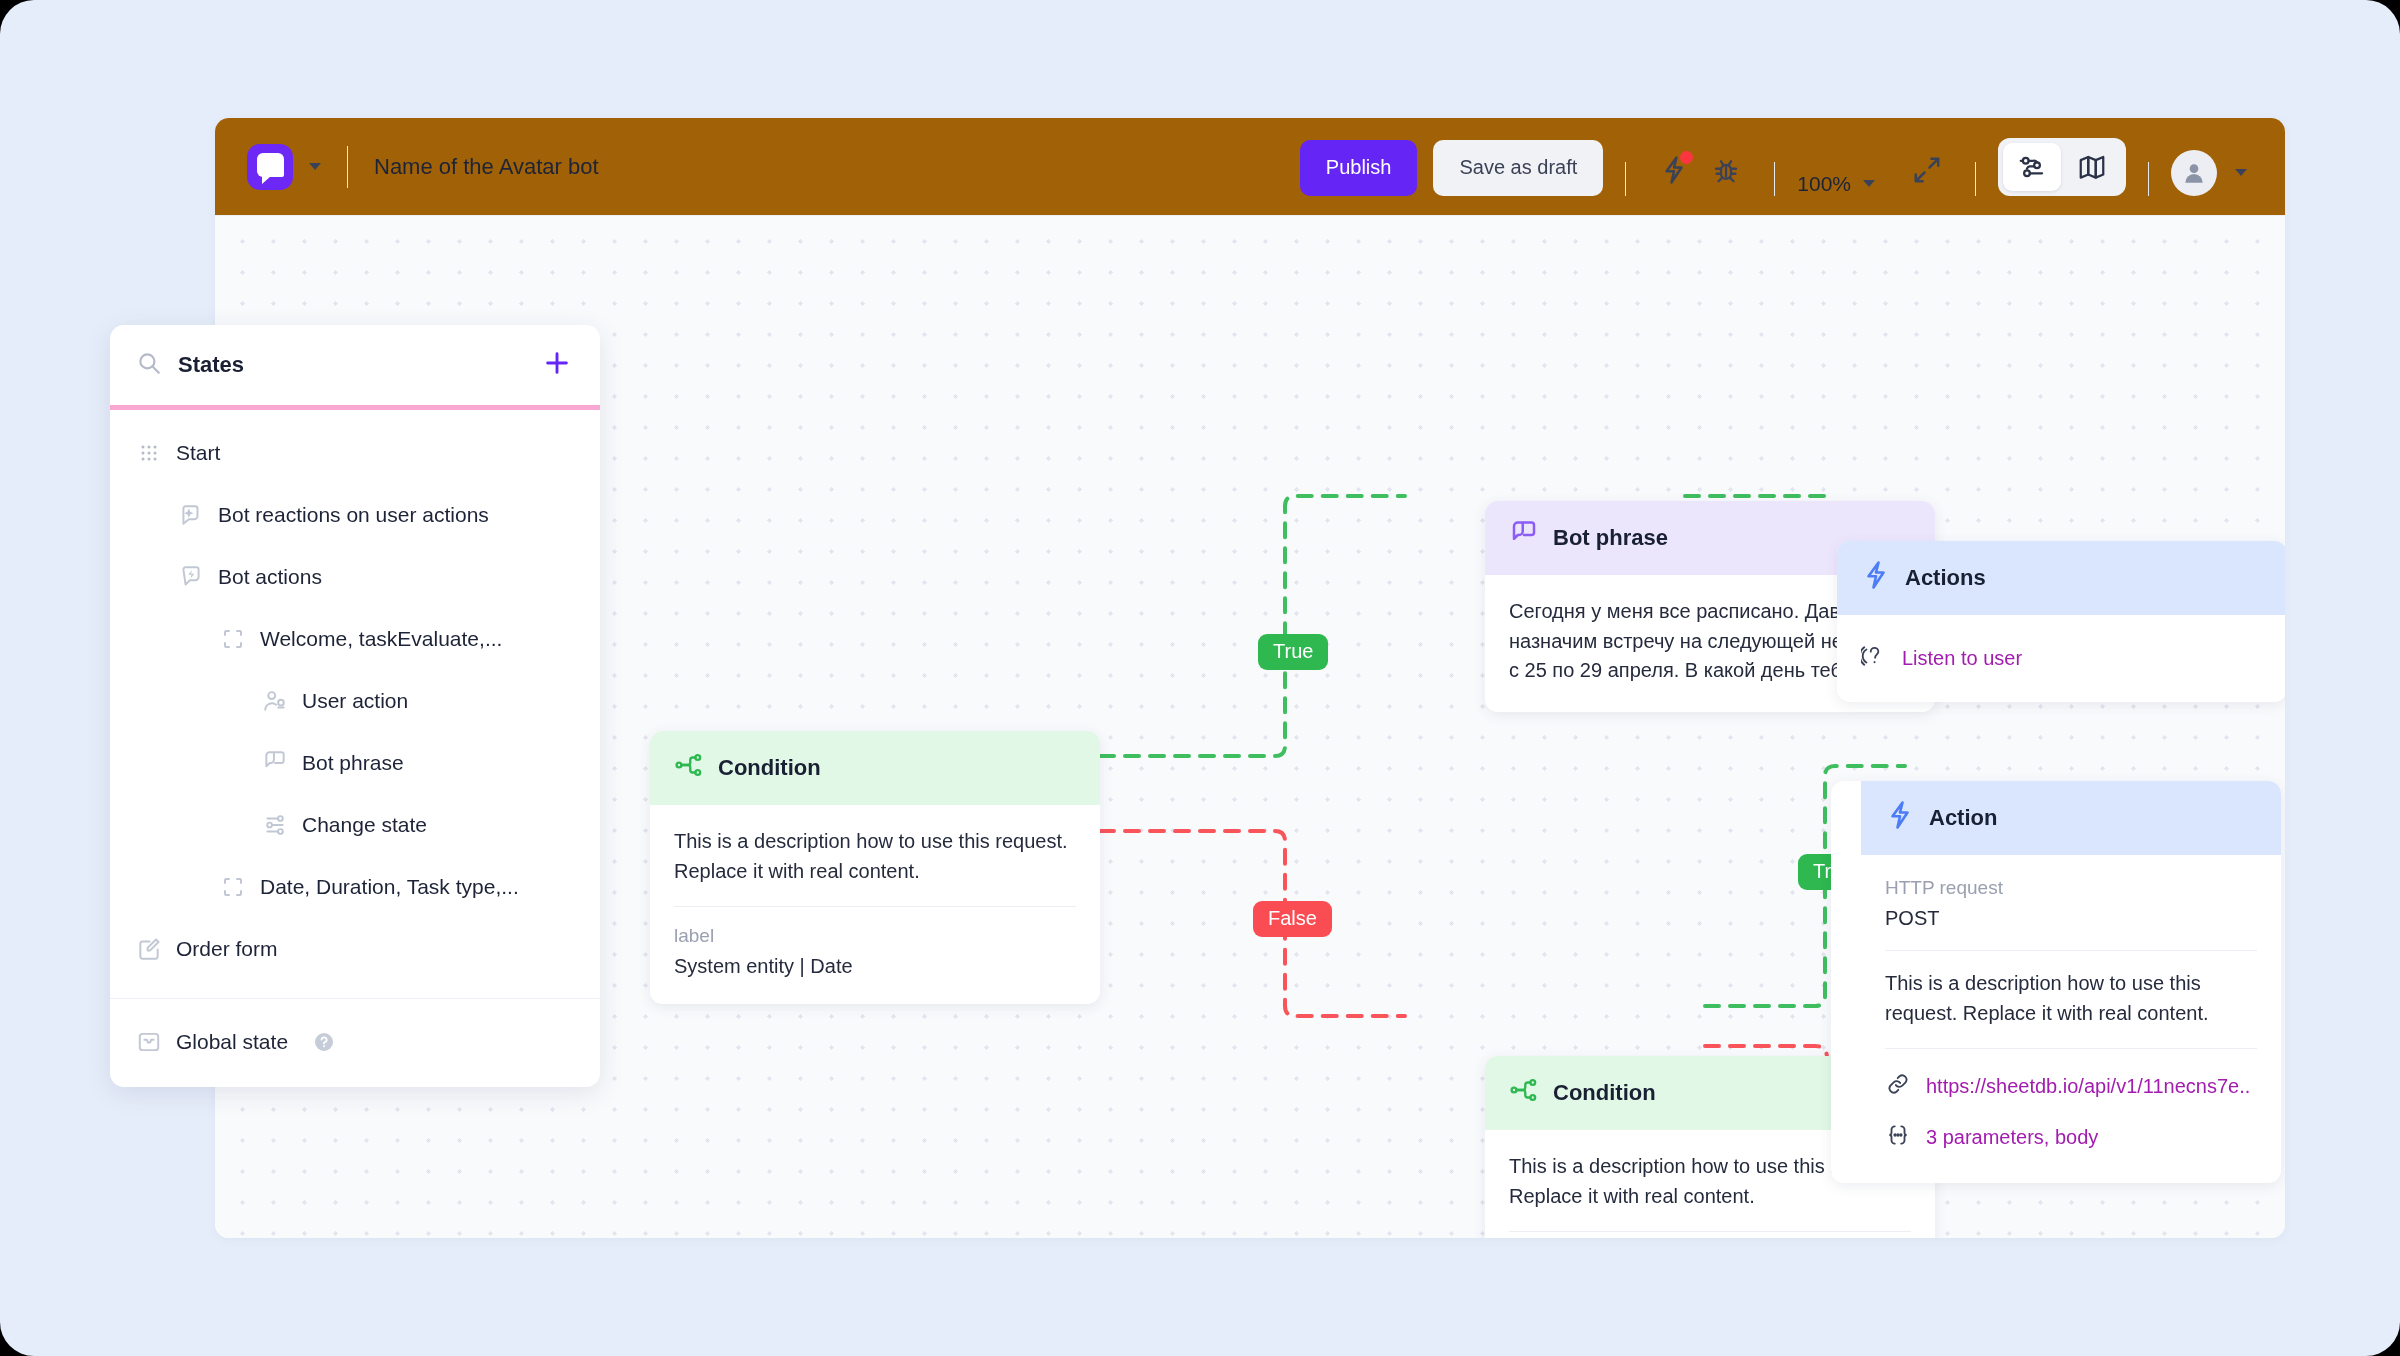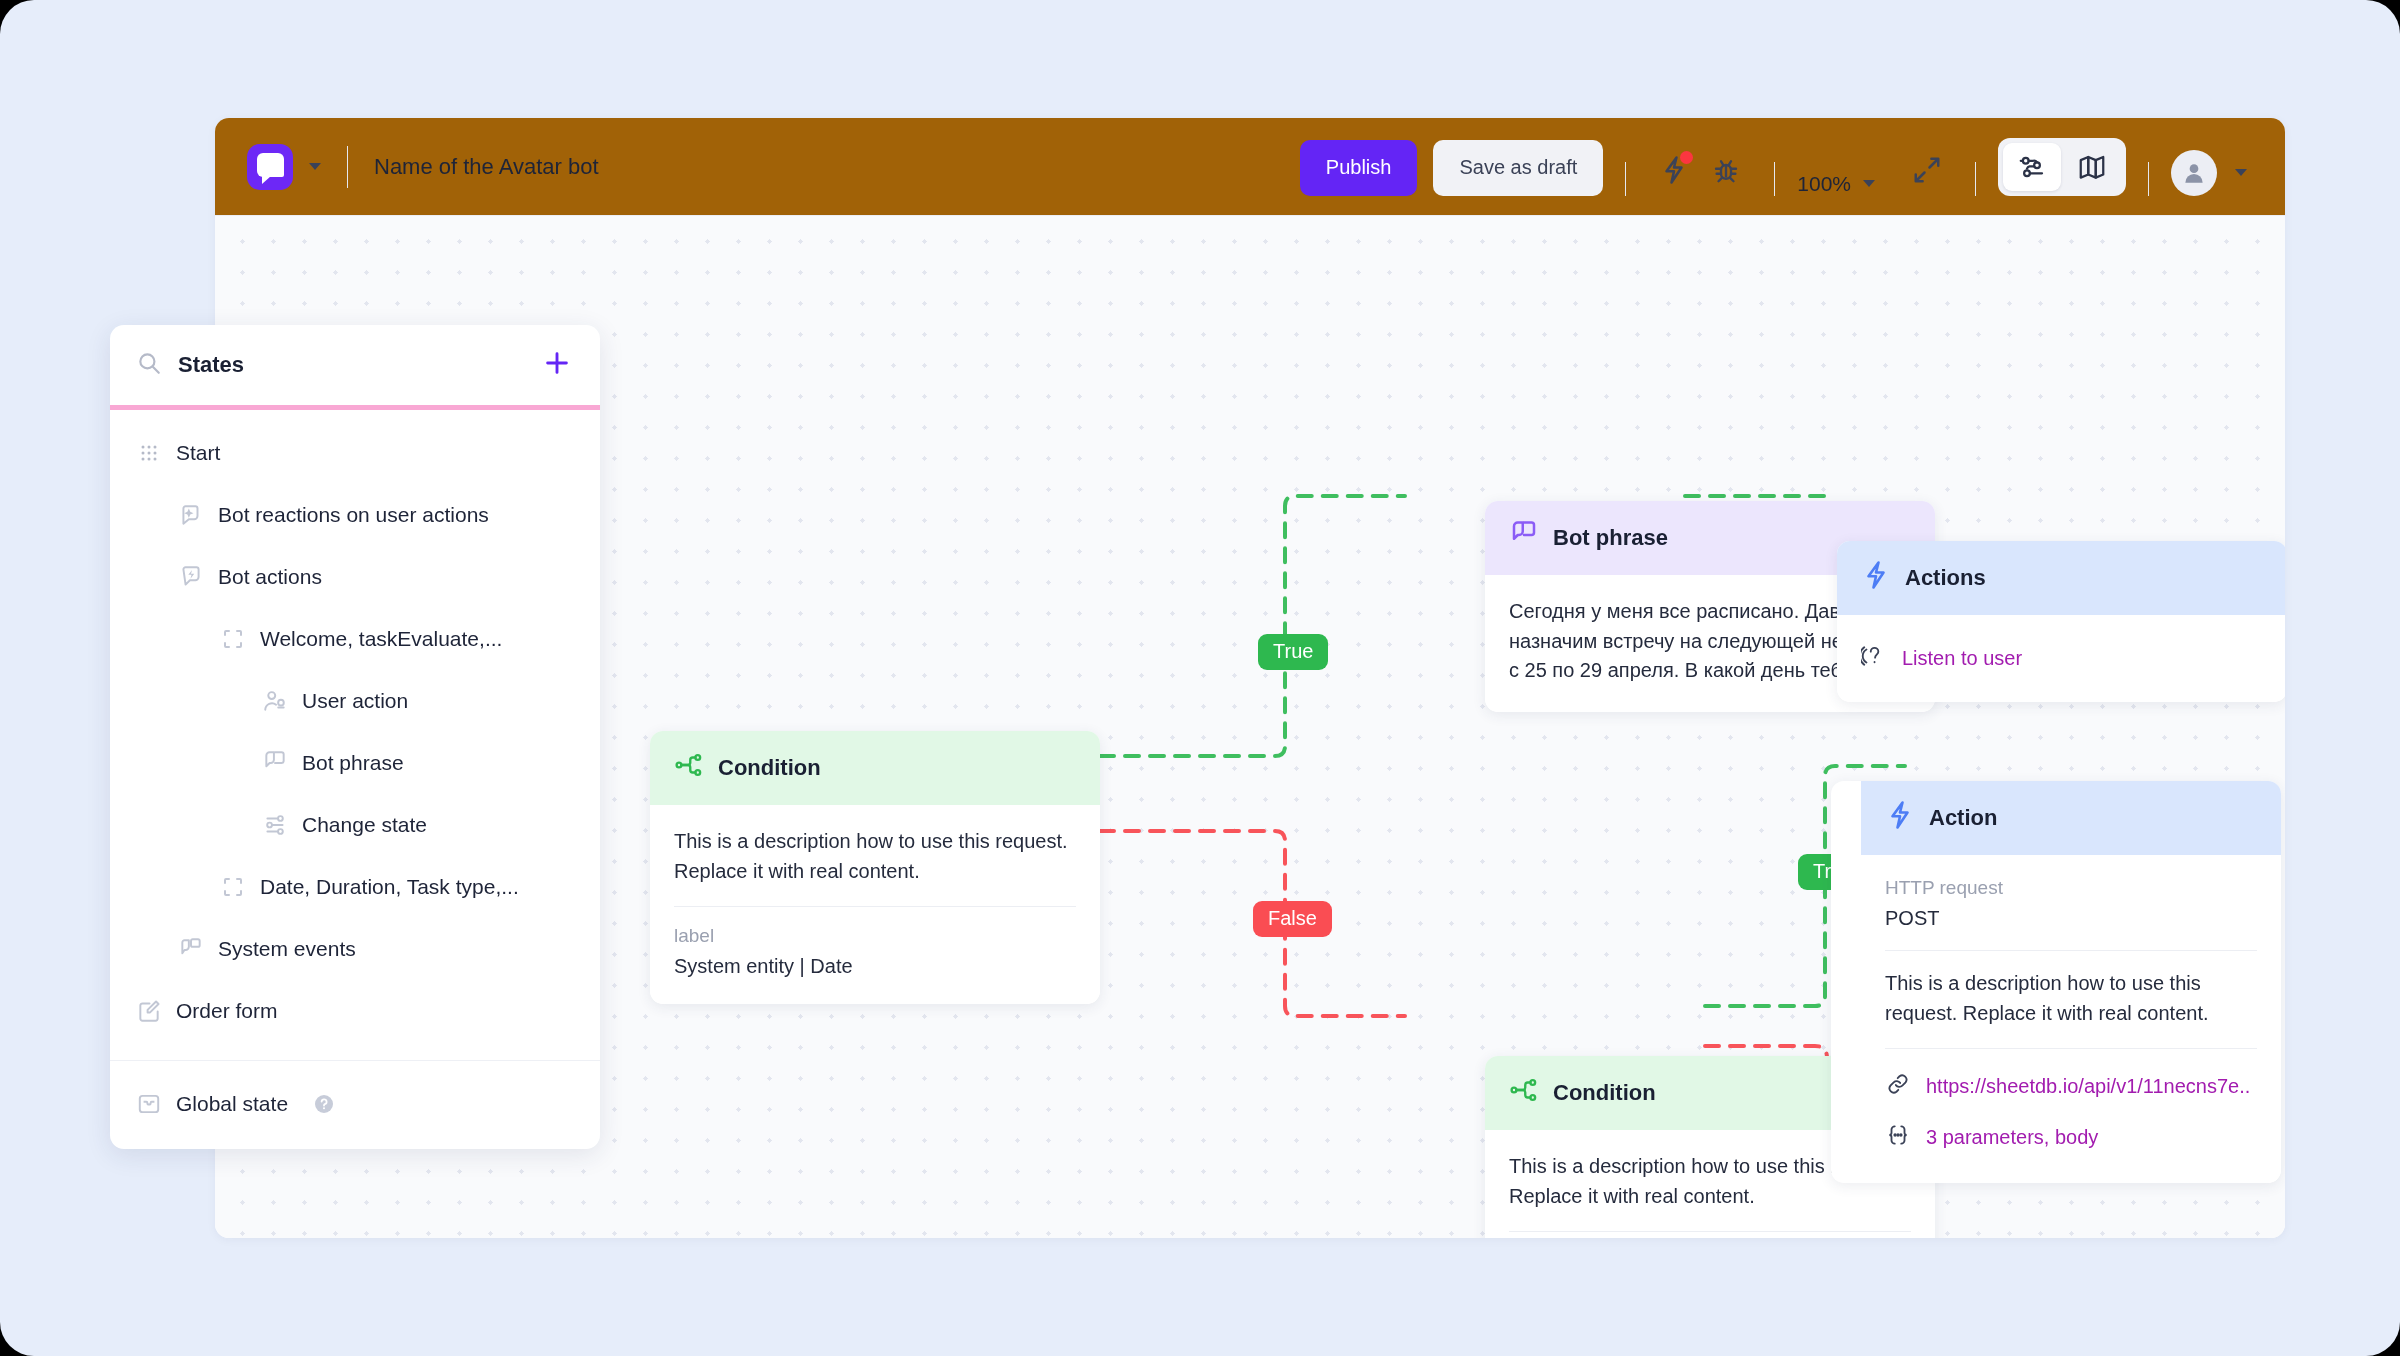--- a/index.html
+++ b/index.html
@@ -531,29 +531,20 @@
           <svg width="24" height="24" viewBox="0 0 24 24" fill="none" stroke="#c2c7d4" stroke-width="2" stroke-linecap="round">
             <path d="M4 8 V5 a1 1 0 0 1 1-1 h3"></path>
               <path d="M16 4 h3 a1 1 0 0 1 1 1 v3"></path>
             <path d="M20 16 v3 a1 1 0 0 1 -1 1 h-3"></path>
               <path d="M8 20 H5 a1 1 0 0 1 -1 -1 v-3"></path>
           </svg>
         </span>
         <span>Date, Duration, Task type,...</span>
       </div>
 
-      <div class="sb-item" style="padding-left:68px">
-        <span class="ico">
-          <svg width="26" height="26" viewBox="0 0 24 24" fill="none" stroke="#c2c7d4" stroke-width="1.8" stroke-linejoin="round">
-            <path d="M4 6 a2 2 0 0 1 2-2 h4 v6 a3 3 0 0 1 -3 3 h-1 l-2 3 z"></path>
-            <rect x="12" y="3" width="8" height="7" rx="1.5"></rect>
-          </svg>
-        </span>
-        <span>System events</span>
-      </div>
 
       <div class="sb-item" style="padding-left:26px">
         <span class="ico">
           <svg width="26" height="26" viewBox="0 0 24 24" fill="none" stroke="#c2c7d4" stroke-width="1.8" stroke-linejoin="round" stroke-linecap="round">
             <path d="M20 12.5 V19 a2 2 0 0 1 -2 2 H6 a2 2 0 0 1 -2 -2 V7 a2 2 0 0 1 2 -2 h6.5"></path>
             <path d="M18.5 3.2 L20.8 5.5 L13 13.3 H10.7 V11 Z"></path>
           </svg>
         </span>
         <span>Order form</span>
       </div>

